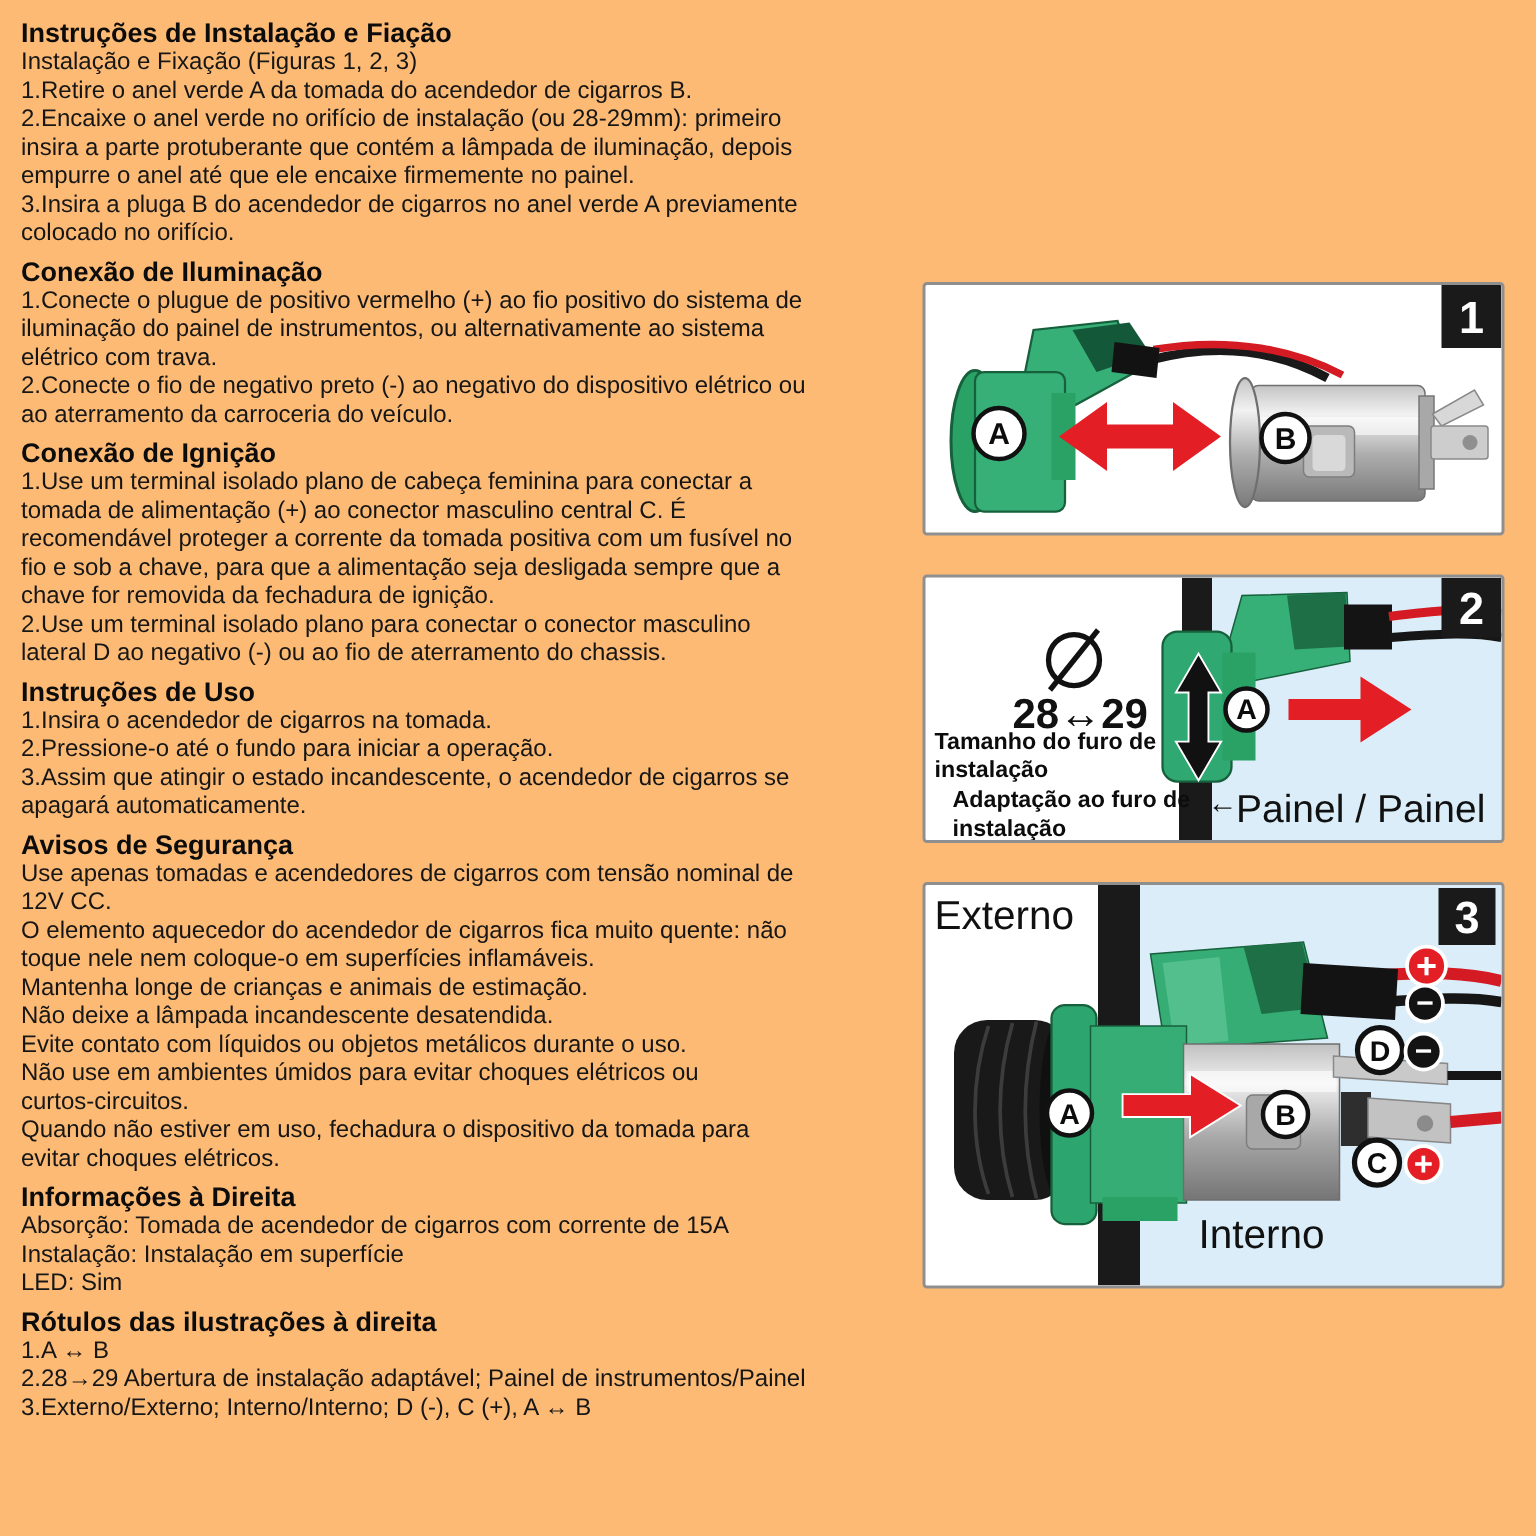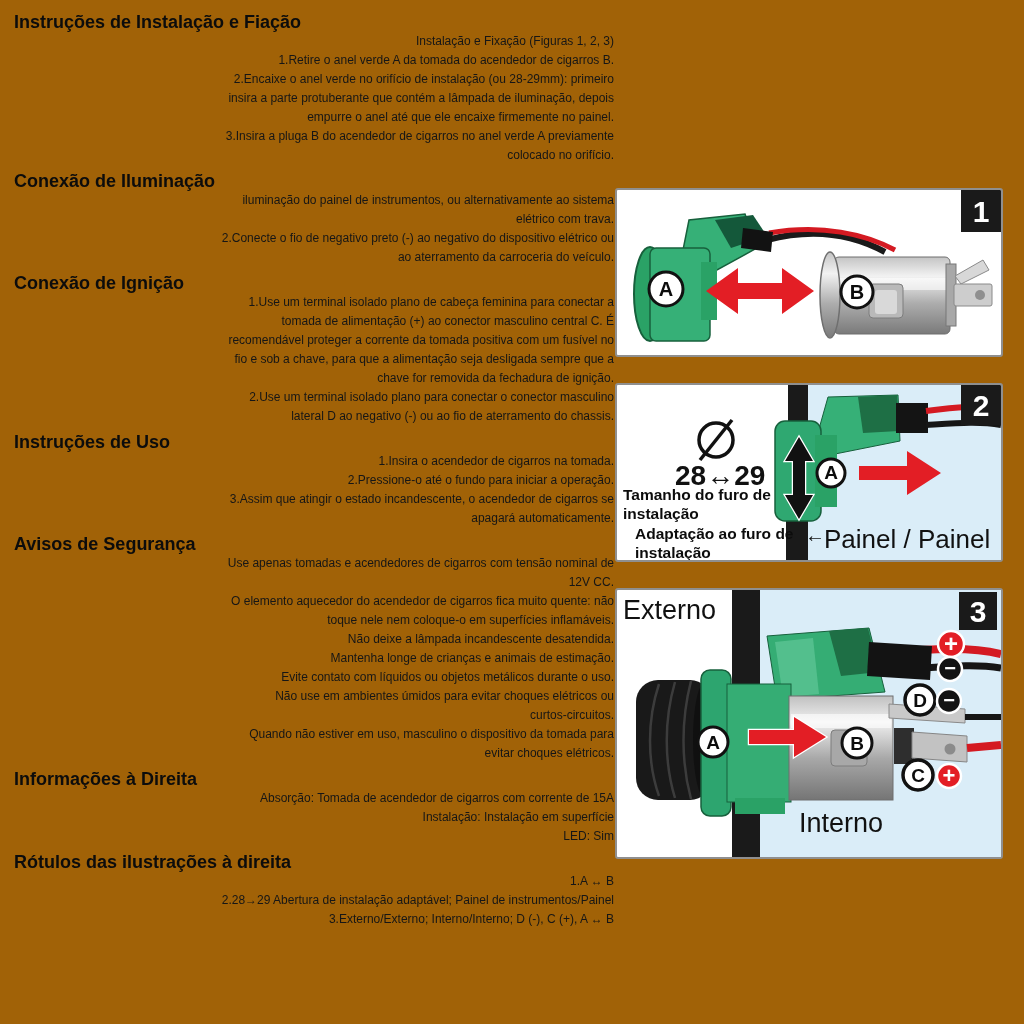--- a/index.html
+++ b/index.html
@@ -1,22 +1,22 @@
 <!DOCTYPE html>
 <html><head>
 <meta charset="utf-8">
 <style>
   html,body{margin:0;padding:0;background:#fff;}
-  #page{position:relative;width:1024px;height:1024px;background:#a16207;overflow:hidden;
+  #page{position:relative;width:1024px;height:1024px;background:#fdba74;overflow:hidden;
         font-family:"Liberation Sans",sans-serif;color:#141414;}
   .textcol{position:absolute;left:14px;top:12px;width:600px;}
   .section{margin-top:6px;}
   .section:first-child{margin-top:0;}
   .section h2{margin:0;font-size:18px;line-height:20px;font-weight:700;color:#0c0c0c;}
-  .line{font-size:12px;line-height:19px;white-space:nowrap;color:#161616;text-align:right;}
+  .line{font-size:16px;line-height:19px;white-space:nowrap;color:#161616;}
   .fig{position:absolute;left:615px;background:#fff;border:2px solid #8f8f8f;border-radius:3px;overflow:hidden;}
   #fig1{top:188px;width:384px;height:165px;}
   #fig2{top:383px;width:384px;height:175px;}
   #fig3{top:588px;width:384px;height:267px;}
   .fig svg{position:absolute;left:0;top:0;width:100%;height:100%;display:block;}
   .fig-note{position:absolute;font-size:15.5px;line-height:19px;color:#0c0c0c;font-weight:bold;}
   #fig2-note1{left:6px;top:100px;width:176px;}
   #fig2-note2{left:18px;top:139px;width:188px;}
   svg text{font-family:"Liberation Sans",sans-serif;}
   .badge-num{font-size:30px;font-weight:700;fill:#ffffff;text-anchor:middle;}
@@ -39,20 +39,21 @@
       <div class="line">1.Retire o anel verde A da tomada do acendedor de cigarros B.</div>
       <div class="line">2.Encaixe o anel verde no orifício de instalação (ou 28-29mm): primeiro</div>
       <div class="line">insira a parte protuberante que contém a lâmpada de iluminação, depois</div>
       <div class="line">empurre o anel até que ele encaixe firmemente no painel.</div>
       <div class="line">3.Insira a pluga B do acendedor de cigarros no anel verde A previamente</div>
       <div class="line">colocado no orifício.</div>
     </div>
 
     <div class="section">
       <h2>Conexão de Iluminação</h2>
+      <div class="line">1.Conecte o plugue de positivo vermelho (+) ao fio positivo do sistema de</div>
       <div class="line">iluminação do painel de instrumentos, ou alternativamente ao sistema</div>
       <div class="line">elétrico com trava.</div>
       <div class="line">2.Conecte o fio de negativo preto (-) ao negativo do dispositivo elétrico ou</div>
       <div class="line">ao aterramento da carroceria do veículo.</div>
     </div>
 
     <div class="section">
       <h2>Conexão de Ignição</h2>
       <div class="line">1.Use um terminal isolado plano de cabeça feminina para conectar a</div>
       <div class="line">tomada de alimentação (+) ao conector masculino central C. É</div>
@@ -70,26 +71,26 @@
       <div class="line">3.Assim que atingir o estado incandescente, o acendedor de cigarros se</div>
       <div class="line">apagará automaticamente.</div>
     </div>
 
     <div class="section">
       <h2>Avisos de Segurança</h2>
       <div class="line">Use apenas tomadas e acendedores de cigarros com tensão nominal de</div>
       <div class="line">12V CC.</div>
       <div class="line">O elemento aquecedor do acendedor de cigarros fica muito quente: não</div>
       <div class="line">toque nele nem coloque-o em superfícies inflamáveis.</div>
+      <div class="line">Mantenha longe de crianças e animais de estimação.</div>
       <div class="line">Não deixe a lâmpada incandescente desatendida.</div>
-      <div class="line">Mantenha longe de crianças e animais de estimação.</div>
       <div class="line">Evite contato com líquidos ou objetos metálicos durante o uso.</div>
       <div class="line">Não use em ambientes úmidos para evitar choques elétricos ou</div>
       <div class="line">curtos-circuitos.</div>
-      <div class="line">Quando não estiver em uso, masculino o dispositivo da tomada para</div>
+      <div class="line">Quando não estiver em uso, fechadura o dispositivo da tomada para</div>
       <div class="line">evitar choques elétricos.</div>
     </div>
 
     <div class="section">
       <h2>Informações à Direita</h2>
       <div class="line">Absorção: Tomada de acendedor de cigarros com corrente de 15A</div>
       <div class="line">Instalação: Instalação em superfície</div>
       <div class="line">LED: Sim</div>
     </div>
 

